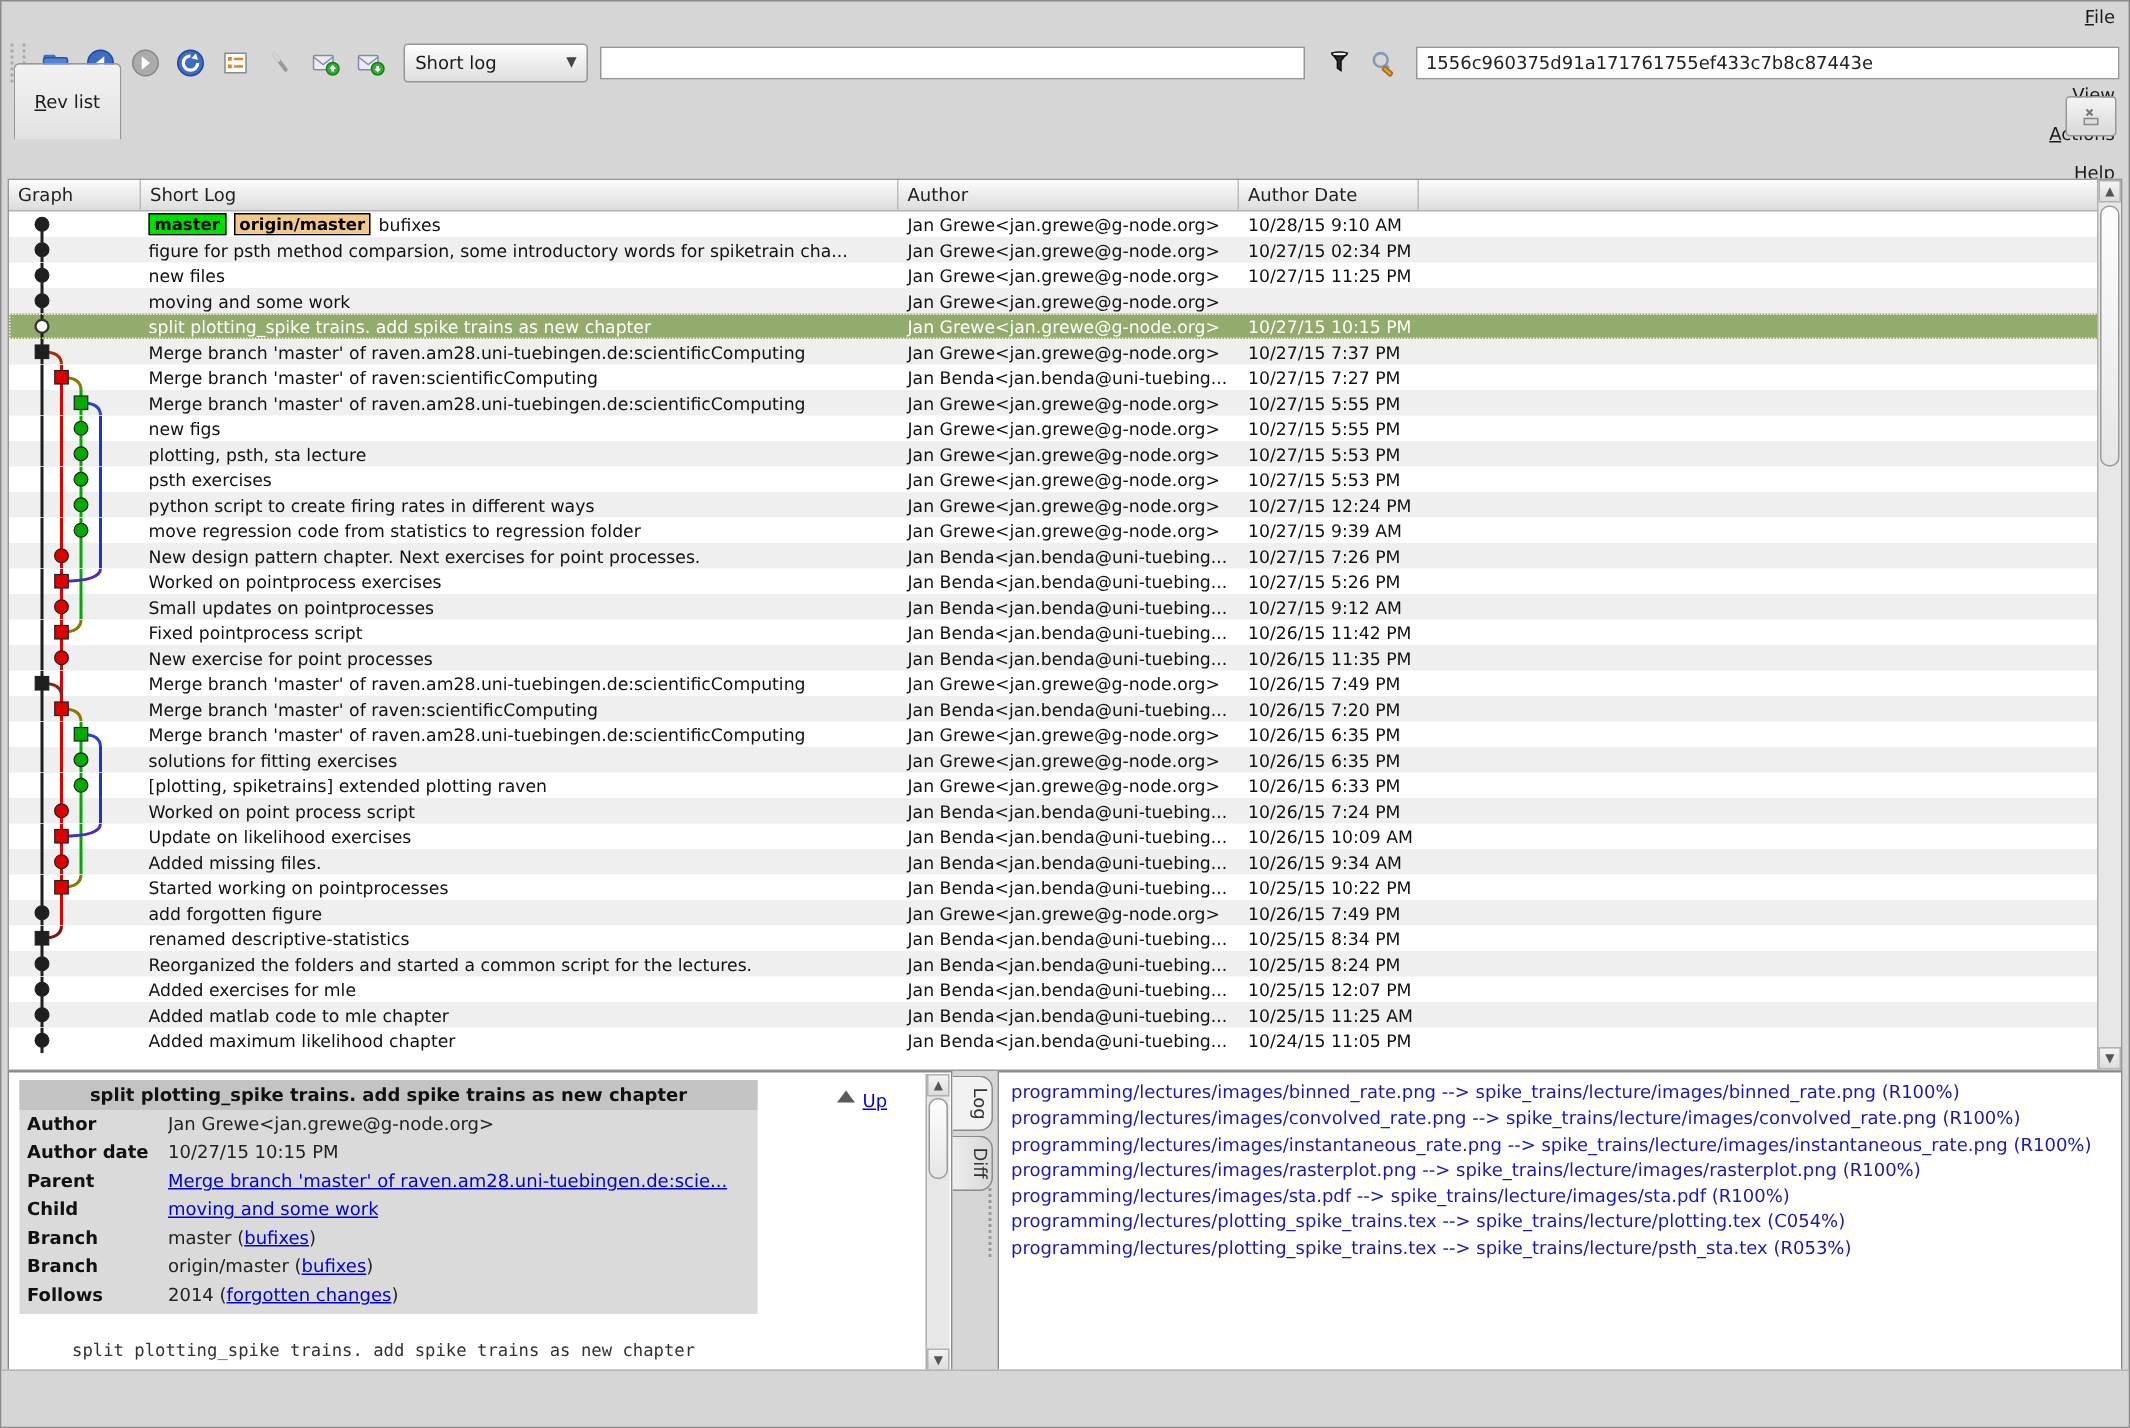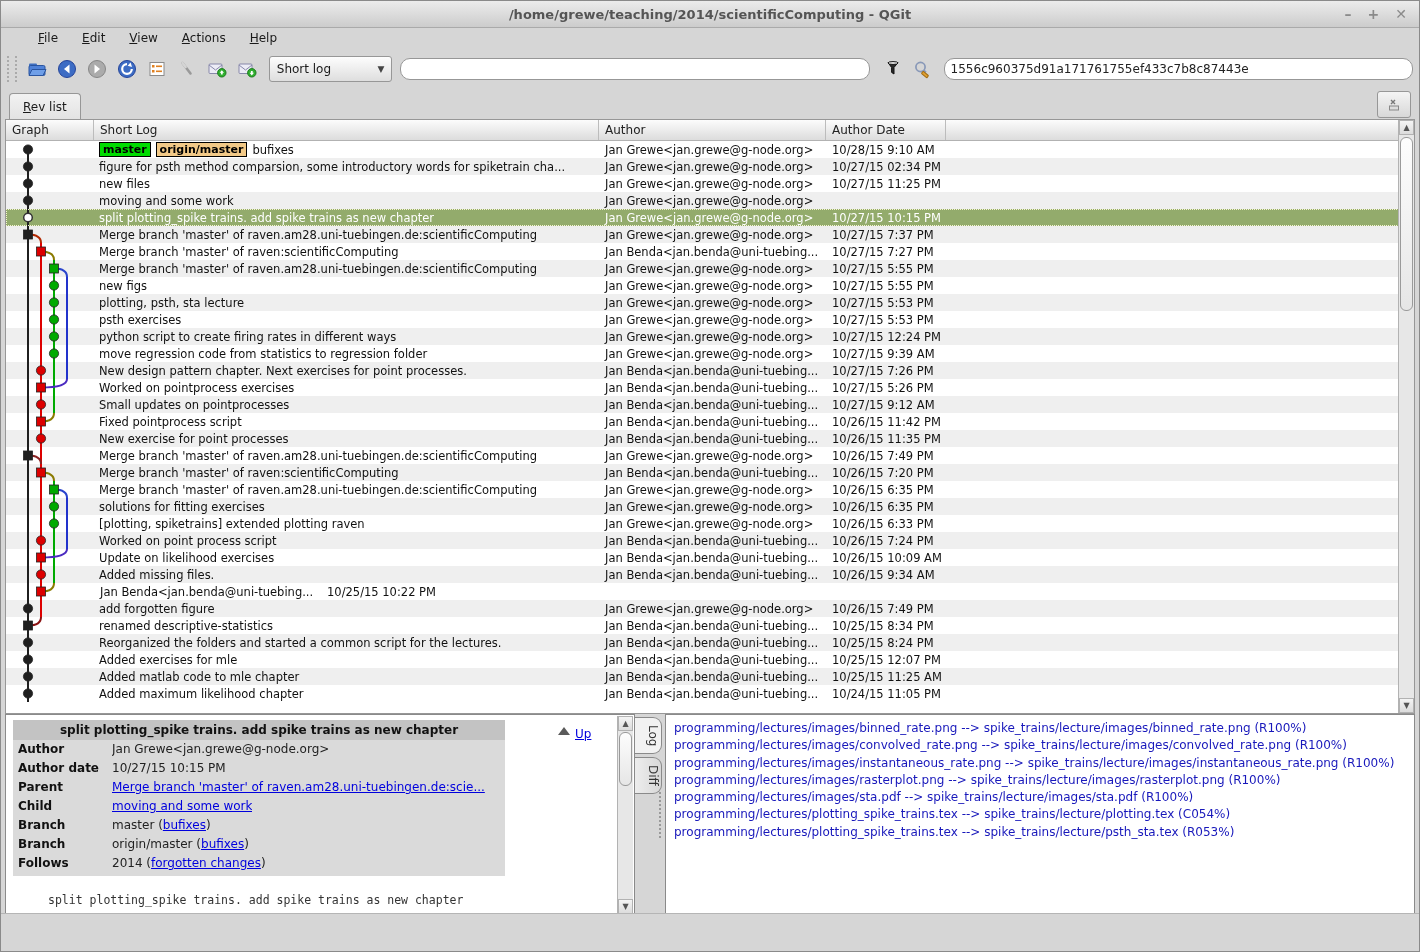--- a/index.html
+++ b/index.html
@@ -9,40 +9,40 @@
 
   
   .titlebar{height:26px;background:linear-gradient(#ececec,#cccccc);border-bottom:1px solid #aaa;
             display:flex;align-items:center;justify-content:center;position:relative;}
   .title{font-weight:bold;color:#555;font-size:13px;}
   .win-controls{position:absolute;right:12px;top:0;height:100%;display:flex;gap:16px;align-items:center;
                 color:#8a8a8a;font-size:14px;font-weight:bold;}
   .win-controls span{cursor:default;line-height:1;}
 
   
-  .menubar{height:24px;display:flex;align-items:flex-start;padding-left:28px;gap:6px;}
+  .menubar{height:24px;display:flex;align-items:flex-end;padding-left:12px;gap:6px;flex-direction:column;}
   .menu-item{padding:3px 9px;border-radius:2px;}
   .menu-item u{text-decoration:underline;}
 
   
   .toolbar{height:34px;display:flex;align-items:center;padding:0 6px;gap:2px;}
   .tb-handle{width:6px;height:26px;border-left:2px dotted #aaa;border-right:2px dotted #aaa;margin-right:4px;}
   .tb-btn{width:28px;height:28px;display:flex;align-items:center;justify-content:center;border-radius:3px;}
   .combo{width:112px;height:24px;background:linear-gradient(#fdfdfd,#dedede);border:1px solid #979797;
          border-radius:3px;display:flex;align-items:center;justify-content:space-between;
          padding:0 7px;margin:0 6px;}
   .combo .chev{color:#444;font-size:9px;}
-  .tb-input{background:#fff;border:1px solid #979797;border-radius:10px;height:22px;
+  .tb-input{background:#fff;border:1px solid #979797;border-radius:0;height:22px;
             font-family:"DejaVu Sans","Liberation Sans",sans-serif;font-size:12px;padding:0 6px;box-sizing:border-box;}
   .filter-input{width:488px;margin-right:8px;}
   .sha-input{width:488px;margin-left:6px;color:#222;}
 
   
   .tabbar{height:34px;display:flex;align-items:flex-end;padding-left:8px;position:relative;}
-  .tab{height:26px;padding:0 13px;background:linear-gradient(#f2f2f2,#e2e2e2);border:1px solid #979797;
+  .tab{height:26px;padding:12px 13px;background:linear-gradient(#f2f2f2,#e2e2e2);border:1px solid #979797;
        border-bottom:none;border-radius:4px 4px 0 0;display:flex;align-items:center;}
   .tab u{text-decoration:underline;}
   .corner-btn{position:absolute;right:8px;top:5px;width:32px;height:25px;border:1px solid #979797;
               border-radius:3px;background:linear-gradient(#f4f4f4,#d8d8d8);
               display:flex;align-items:center;justify-content:center;}
 
   
   .revlist{position:absolute;left:4px;right:4px;top:118px;height:595px;background:#fff;
            border:1px solid #979797;box-sizing:border-box;overflow:hidden;}
   .thead{display:flex;height:21px;background:linear-gradient(#fcfcfc,#dcdcdc);
@@ -99,28 +99,20 @@
   .file-line{color:#1818bb;line-height:17.3px;font-size:12px;white-space:nowrap;}
 
   
   .statusbar{position:absolute;left:0;right:0;bottom:0;height:37px;background:#d6d6d6;border-top:1px solid #b5b5b5;}
 </style>
 </head>
 <body>
 
 <div class="window">
 
-  <div class="titlebar">
-    <span class="title">/home/grewe/teaching/2014/scientificComputing - QGit</span>
-    <div class="win-controls">
-      <span>–</span>
-      <span>+</span>
-      <span>✕</span>
-    </div>
-  </div>
 
   <div class="menubar">
       <span class="menu-item"><u>F</u>ile</span>
       <span class="menu-item"><u>E</u>dit</span>
       <span class="menu-item"><u>V</u>iew</span>
       <span class="menu-item"><u>A</u>ctions</span>
       <span class="menu-item"><u>H</u>elp</span>
     </div>
 
   <div class="toolbar">
@@ -620,20 +612,23 @@
         </div>
         <div class="row">
           <div class="cell cell-graph">
             <svg class="graph" width="88" height="17">
               <line x1="22" y1="0" x2="22" y2="17" stroke="#1f1f1f" stroke-width="2"></line>
               <line x1="35" y1="0" x2="35" y2="17" stroke="#dd0000" stroke-width="2"></line>
               <path d="M 48 0 Q 48 8.5 35 8.5" stroke="#8a7a00" stroke-width="2" fill="none"></path>
               <rect x="30.5" y="4" width="9" height="9" fill="#dd0000" stroke="#222" stroke-width="0.8"></rect>
             </svg>
           </div>
+          <div class="cell cell-log">
+            <span>Started working on pointprocesses</span>
+          </div>
           <div class="cell cell-author">Jan Benda&lt;jan.benda@uni-tuebing...</div>
           <div class="cell cell-date">10/25/15 10:22 PM</div>
         </div>
         <div class="row">
           <div class="cell cell-graph">
             <svg class="graph" width="88" height="17">
               <line x1="35" y1="0" x2="35" y2="17" stroke="#dd0000" stroke-width="2"></line>
               <line x1="22" y1="0" x2="22" y2="17" stroke="#1f1f1f" stroke-width="2"></line>
               <circle cx="22" cy="8.5" r="4.6" fill="#1f1f1f" stroke="#222" stroke-width="0.8"></circle>
             </svg>

